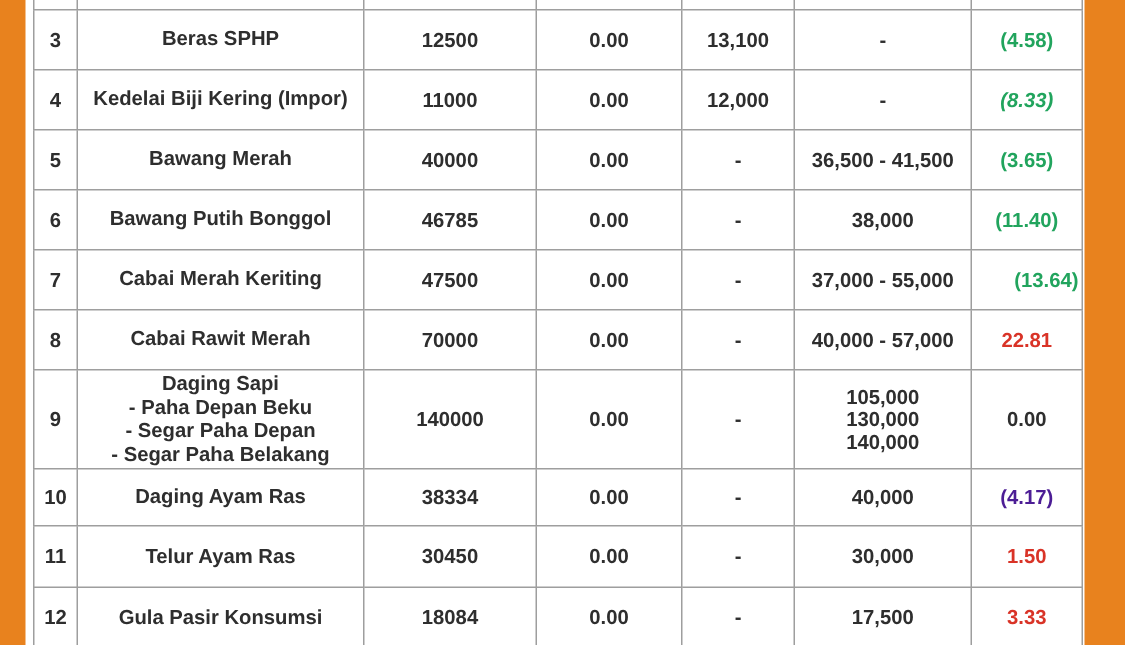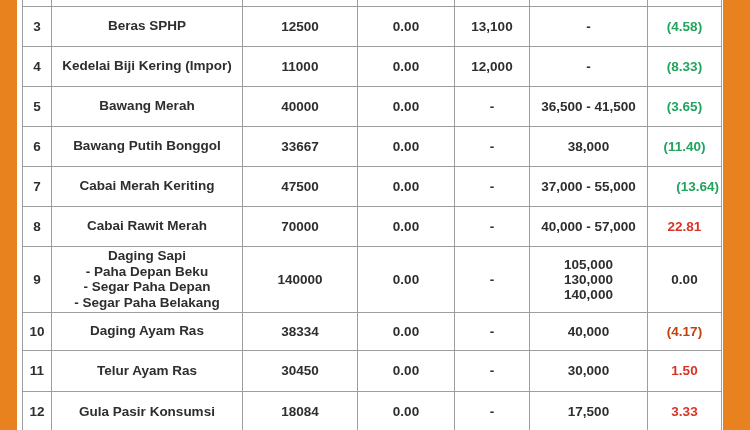--- a/index.html
+++ b/index.html
@@ -82,35 +82,35 @@
     <td>-</td>
     <td class="chg-cell" style="color: rgb(33, 164, 93);">(4.58)</td>
   </tr>
   <tr style="height:40px">
     <td>4</td>
     <td class="name-cell">Kedelai Biji Kering (Impor)</td>
     <td>11000</td>
     <td>0.00</td>
     <td>12,000</td>
     <td>-</td>
-    <td class="chg-cell" style="color: rgb(33, 164, 93);">(8.33)</td>
+    <td class="chg-cell" style="color: rgb(33, 164, 93); font-style: italic;">(8.33)</td>
   </tr>
   <tr style="height:40px">
     <td>5</td>
     <td class="name-cell">Bawang Merah</td>
     <td>40000</td>
     <td>0.00</td>
     <td>-</td>
     <td>36,500 - 41,500</td>
     <td class="chg-cell" style="color: rgb(33, 164, 93);">(3.65)</td>
   </tr>
   <tr style="height:40px">
     <td>6</td>
     <td class="name-cell">Bawang Putih Bonggol</td>
-    <td>33667</td>
+    <td>46785</td>
     <td>0.00</td>
     <td>-</td>
     <td>38,000</td>
     <td class="chg-cell" style="color: rgb(33, 164, 93);">(11.40)</td>
   </tr>
   <tr style="height:40px">
     <td>7</td>
     <td class="name-cell">Cabai Merah Keriting</td>
     <td>47500</td>
     <td>0.00</td>
@@ -141,21 +141,21 @@
 140,000</td>
     <td class="chg-cell" style="color: rgb(46, 46, 46);">0.00</td>
   </tr>
   <tr style="height:38px">
     <td>10</td>
     <td class="name-cell">Daging Ayam Ras</td>
     <td>38334</td>
     <td>0.00</td>
     <td>-</td>
     <td>40,000</td>
-    <td class="chg-cell" style="color: #c2410c;">(4.17)</td>
+    <td class="chg-cell" style="color: #4c1d95;">(4.17)</td>
   </tr>
   <tr style="height:41px">
     <td>11</td>
     <td class="name-cell">Telur Ayam Ras</td>
     <td>30450</td>
     <td>0.00</td>
     <td>-</td>
     <td>30,000</td>
     <td class="chg-cell" style="color: rgb(217, 51, 39);">1.50</td>
   </tr>

